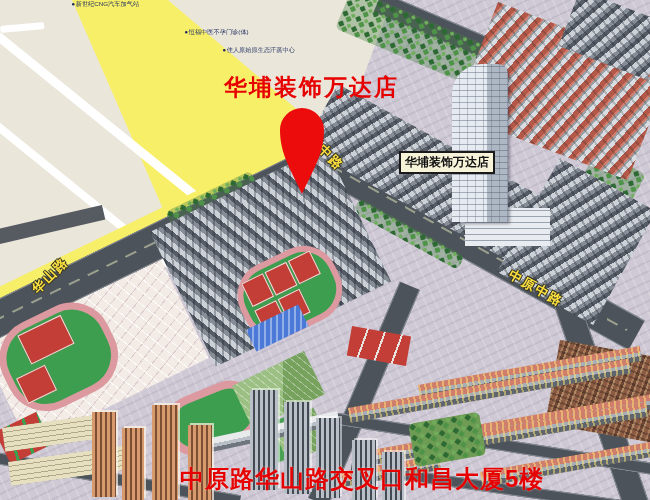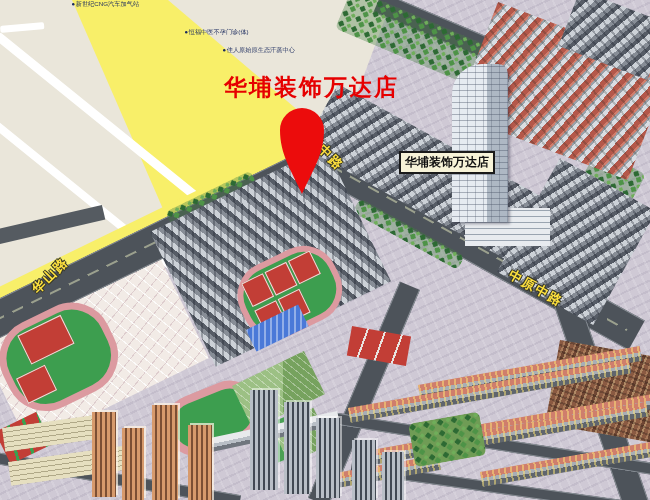--- a/index.html
+++ b/index.html
@@ -173,14 +173,15 @@
   <div class="abs roadlabel" style="left:316px;top:130px;transform:rotate(45deg);">原中路</div>
   <div class="abs roadlabel" style="left:514px;top:266px;transform:rotate(29deg);">中原中路</div>
 
   <div class="abs markerlabel" style="left:399px;top:151px;">华埔装饰万达店</div>
 
   <svg class="abs" style="left:277px;top:104px;" width="50" height="92" viewBox="0 0 50 92">
     <path d="M25 90 C14 66 3 50 3 26 A22 22 0 1 1 47 26 C47 50 36 66 25 90 Z" fill="var(--pin-red,#ec0c0c)"></path>
   </svg>
 
   <div class="abs title" style="left:224px;top:72px;">华埔装饰万达店</div>
+  <div class="abs caption" style="left:180px;top:463px;">中原路华山路交叉口和昌大厦5楼</div>
 
 </div>
 
 </body></html>

